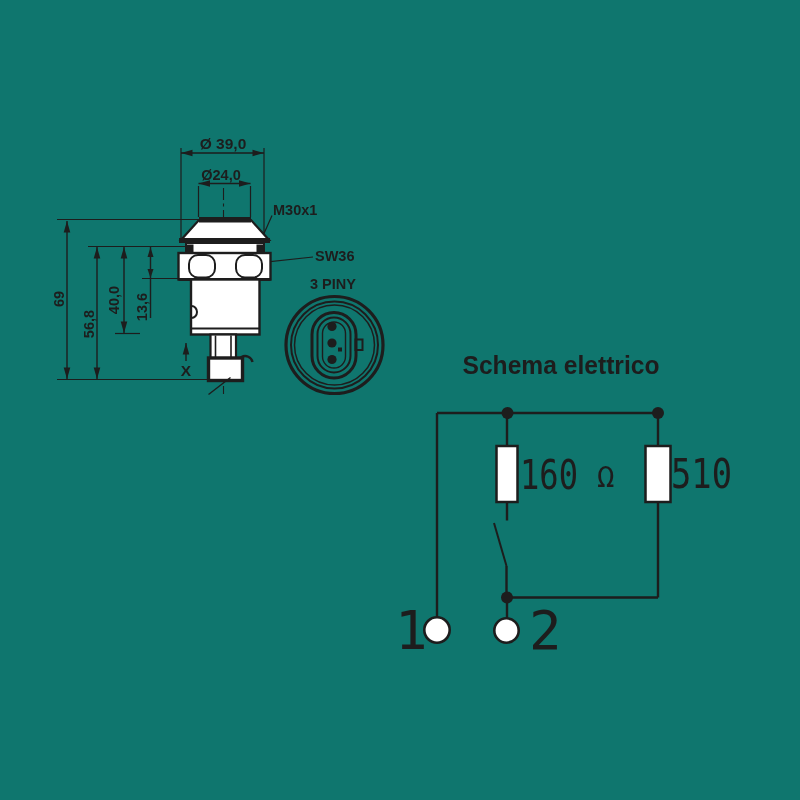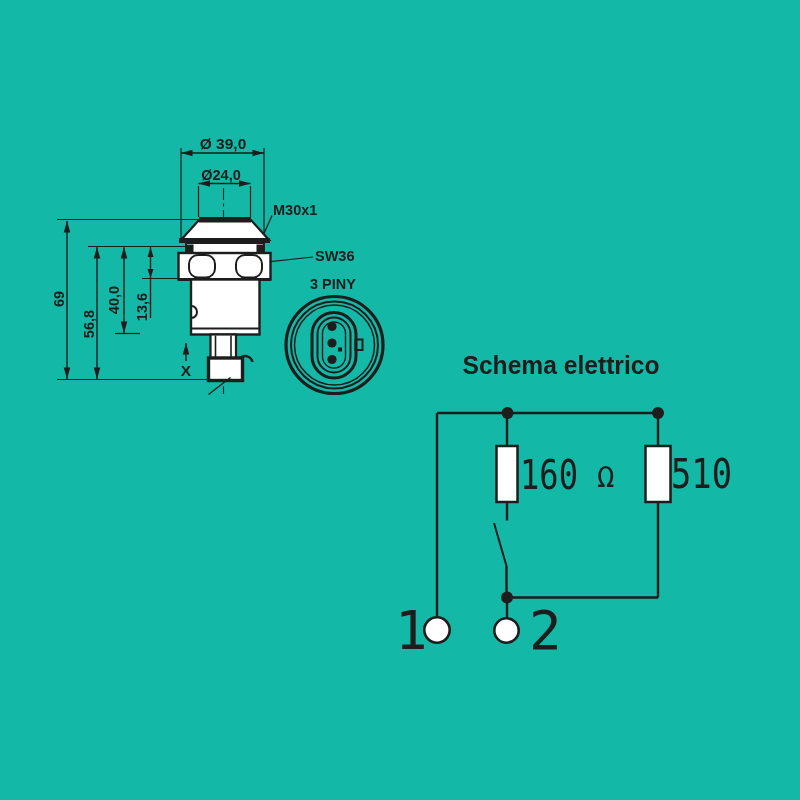--- a/index.html
+++ b/index.html
@@ -1,16 +1,16 @@
 <!DOCTYPE html>
 <html><head>
 <meta charset="utf-8">
 <style>
   html,body{margin:0;padding:0;background:#ffffff;}
-  .canvas{position:relative;width:800px;height:800px;background:#14b8a6;overflow:hidden;
+  .canvas{position:relative;width:800px;height:800px;background:#0f766e;overflow:hidden;
           font-family:"Liberation Sans",sans-serif;}
   svg{position:absolute;left:0;top:0;}
   .ink-line{stroke:#1d1d1d;fill:none;}
   .thin{stroke-width:1.2;}
   .med{stroke-width:2.2;}
   .fill-ink{fill:#1d1d1d;stroke:none;}
   .white-fill{fill:#ffffff;}
   .dim-label{font-family:"Liberation Sans",sans-serif;font-weight:bold;font-size:14.5px;fill:#1d1d1d;}
   .dim-label-lg{font-family:"Liberation Sans",sans-serif;font-weight:bold;font-size:15.5px;fill:#1d1d1d;}
   .schematic-title{font-family:"Liberation Sans",sans-serif;font-weight:bold;font-size:25px;fill:#1d1d1d;}

